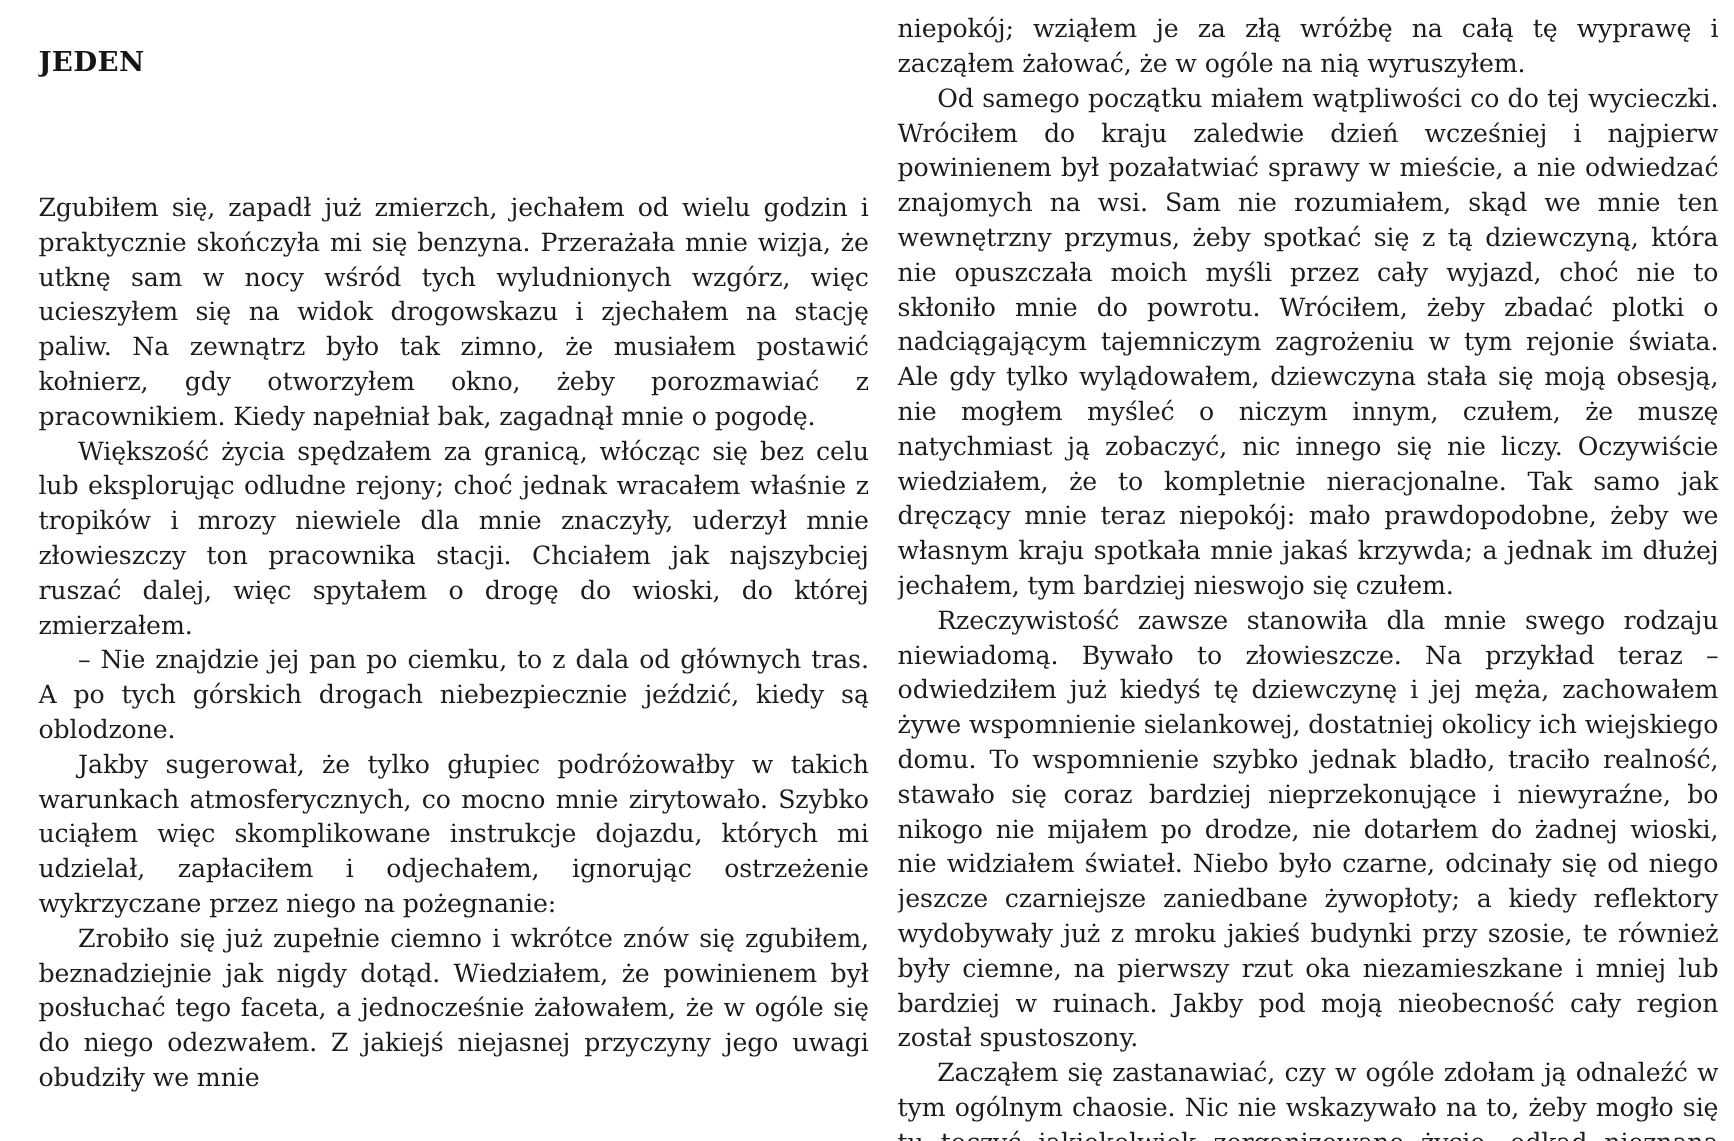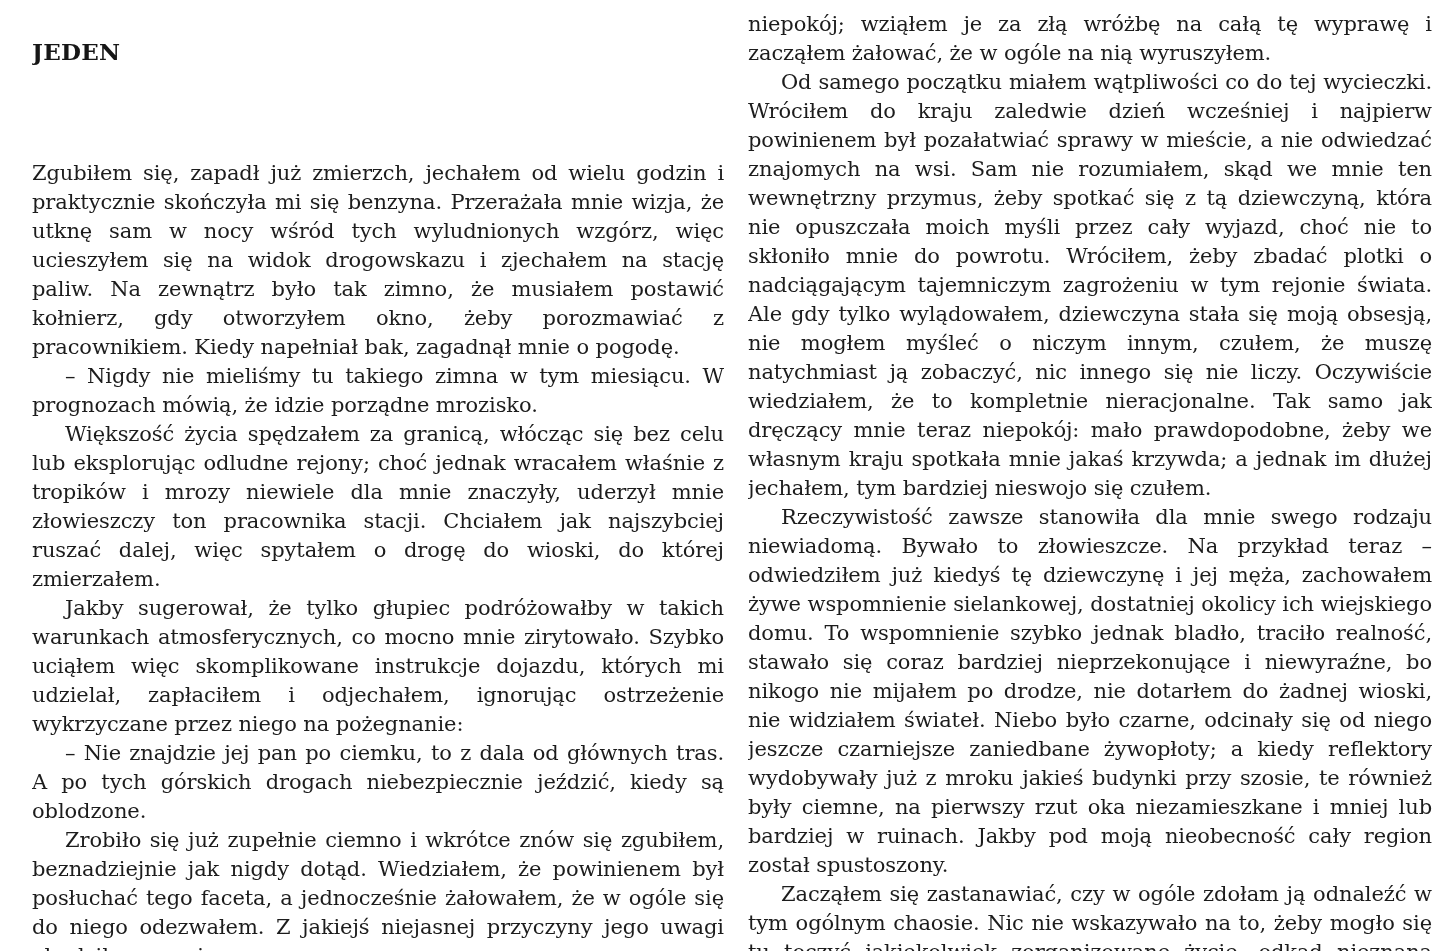--- a/index.html
+++ b/index.html
@@ -43,24 +43,23 @@
   p.para.indent { text-indent: 33px; }
 </style>
 </head>
 <body>
 
 <div class="page" style="background: rgb(255, 255, 255); color: rgb(28, 28, 28);">
   <div class="column column-left">
     <h1 class="chapter-heading">JEDEN</h1>
     <div class="paragraphs">
         <p class="para">Zgubiłem się, zapadł już zmierzch, jechałem od wielu godzin i praktycznie skończyła mi się benzyna. Przerażała mnie wizja, że utknę sam w nocy wśród tych wyludnionych wzgórz, więc ucieszyłem się na widok drogowskazu i zjechałem na stację paliw. Na zewnątrz było tak zimno, że musiałem postawić kołnierz, gdy otworzyłem okno, żeby porozmawiać z pracownikiem. Kiedy napełniał bak, zagadnął mnie o pogodę.</p>
-        <p class="para indent">– Nigdy nie mieliśmy tu takiego zimna w tym miesiącu. W prognozach mówią, że idzie porządne mrozisko.</p>
         <p class="para indent">Większość życia spędzałem za granicą, włócząc się bez celu lub eksplorując odludne rejony; choć jednak wracałem właśnie z tropików i mrozy niewiele dla mnie znaczyły, uderzył mnie złowieszczy ton pracownika stacji. Chciałem jak najszybciej ruszać dalej, więc spytałem o drogę do wioski, do której zmierzałem.</p>
+        <p class="para indent">– Nie znajdzie jej pan po ciemku, to z dala od głównych tras. A po tych górskich drogach niebezpiecznie jeździć, kiedy są oblodzone.</p>
         <p class="para indent">Jakby sugerował, że tylko głupiec podróżowałby w takich warunkach atmosferycznych, co mocno mnie zirytowało. Szybko uciąłem więc skomplikowane instrukcje dojazdu, których mi udzielał, zapłaciłem i odjechałem, ignorując ostrzeżenie wykrzyczane przez niego na pożegnanie:</p>
-        <p class="para indent">– Nie znajdzie jej pan po ciemku, to z dala od głównych tras. A po tych górskich drogach niebezpiecznie jeździć, kiedy są oblodzone.</p>
         <p class="para indent">Zrobiło się już zupełnie ciemno i wkrótce znów się zgubiłem, beznadziejnie jak nigdy dotąd. Wiedziałem, że powinienem był posłuchać tego faceta, a jednocześnie żałowałem, że w ogóle się do niego odezwałem. Z jakiejś niejasnej przyczyny jego uwagi obudziły we mnie</p>
       </div>
   </div>
   <div class="column column-right">
     <div class="paragraphs">
         <p class="para">niepokój; wziąłem je za złą wróżbę na całą tę wyprawę i zacząłem żałować, że w ogóle na nią wyruszyłem.</p>
         <p class="para indent">Od samego początku miałem wątpliwości co do tej wycieczki. Wróciłem do kraju zaledwie dzień wcześniej i najpierw powinienem był pozałatwiać sprawy w mieście, a nie odwiedzać znajomych na wsi. Sam nie rozumiałem, skąd we mnie ten wewnętrzny przymus, żeby spotkać się z tą dziewczyną, która nie opuszczała moich myśli przez cały wyjazd, choć nie to skłoniło mnie do powrotu. Wróciłem, żeby zbadać plotki o nadciągającym tajemniczym zagrożeniu w tym rejonie świata. Ale gdy tylko wylądowałem, dziewczyna stała się moją obsesją, nie mogłem myśleć o niczym innym, czułem, że muszę natychmiast ją zobaczyć, nic innego się nie liczy. Oczywiście wiedziałem, że to kompletnie nieracjonalne. Tak samo jak dręczący mnie teraz niepokój: mało prawdopodobne, żeby we własnym kraju spotkała mnie jakaś krzywda; a jednak im dłużej jechałem, tym bardziej nieswojo się czułem.</p>
         <p class="para indent">Rzeczywistość zawsze stanowiła dla mnie swego rodzaju niewiadomą. Bywało to złowieszcze. Na przykład teraz – odwiedziłem już kiedyś tę dziewczynę i jej męża, zachowałem żywe wspomnienie sielankowej, dostatniej okolicy ich wiejskiego domu. To wspomnienie szybko jednak bladło, traciło realność, stawało się coraz bardziej nieprzekonujące i niewyraźne, bo nikogo nie mijałem po drodze, nie dotarłem do żadnej wioski, nie widziałem świateł. Niebo było czarne, odcinały się od niego jeszcze czarniejsze zaniedbane żywopłoty; a kiedy reflektory wydobywały już z mroku jakieś budynki przy szosie, te również były ciemne, na pierwszy rzut oka niezamieszkane i mniej lub bardziej w ruinach. Jakby pod moją nieobecność cały region został spustoszony.</p>
         <p class="para indent">Zacząłem się zastanawiać, czy w ogóle zdołam ją odnaleźć w tym ogólnym chaosie. Nic nie wskazywało na to, żeby mogło się tu toczyć jakiekolwiek zorganizowane życie, odkąd nieznana katastrofa unicestwiła wioski i zniszczyła gospodarstwa. O ile widziałem, nie</p>
       </div>

